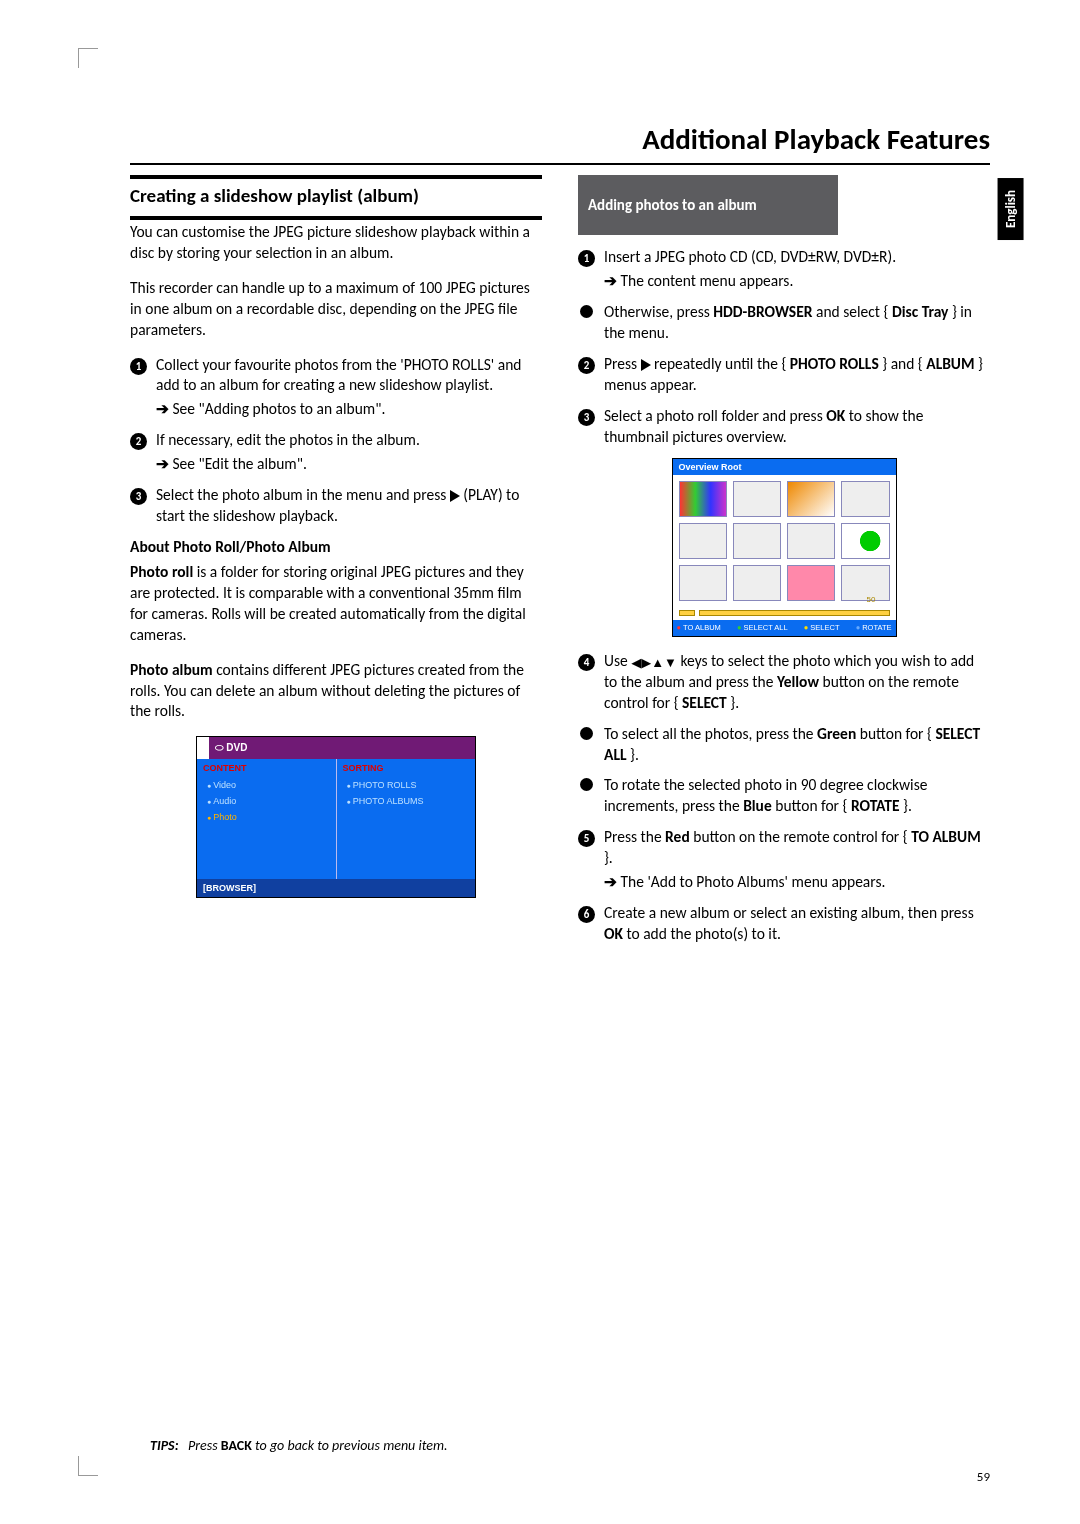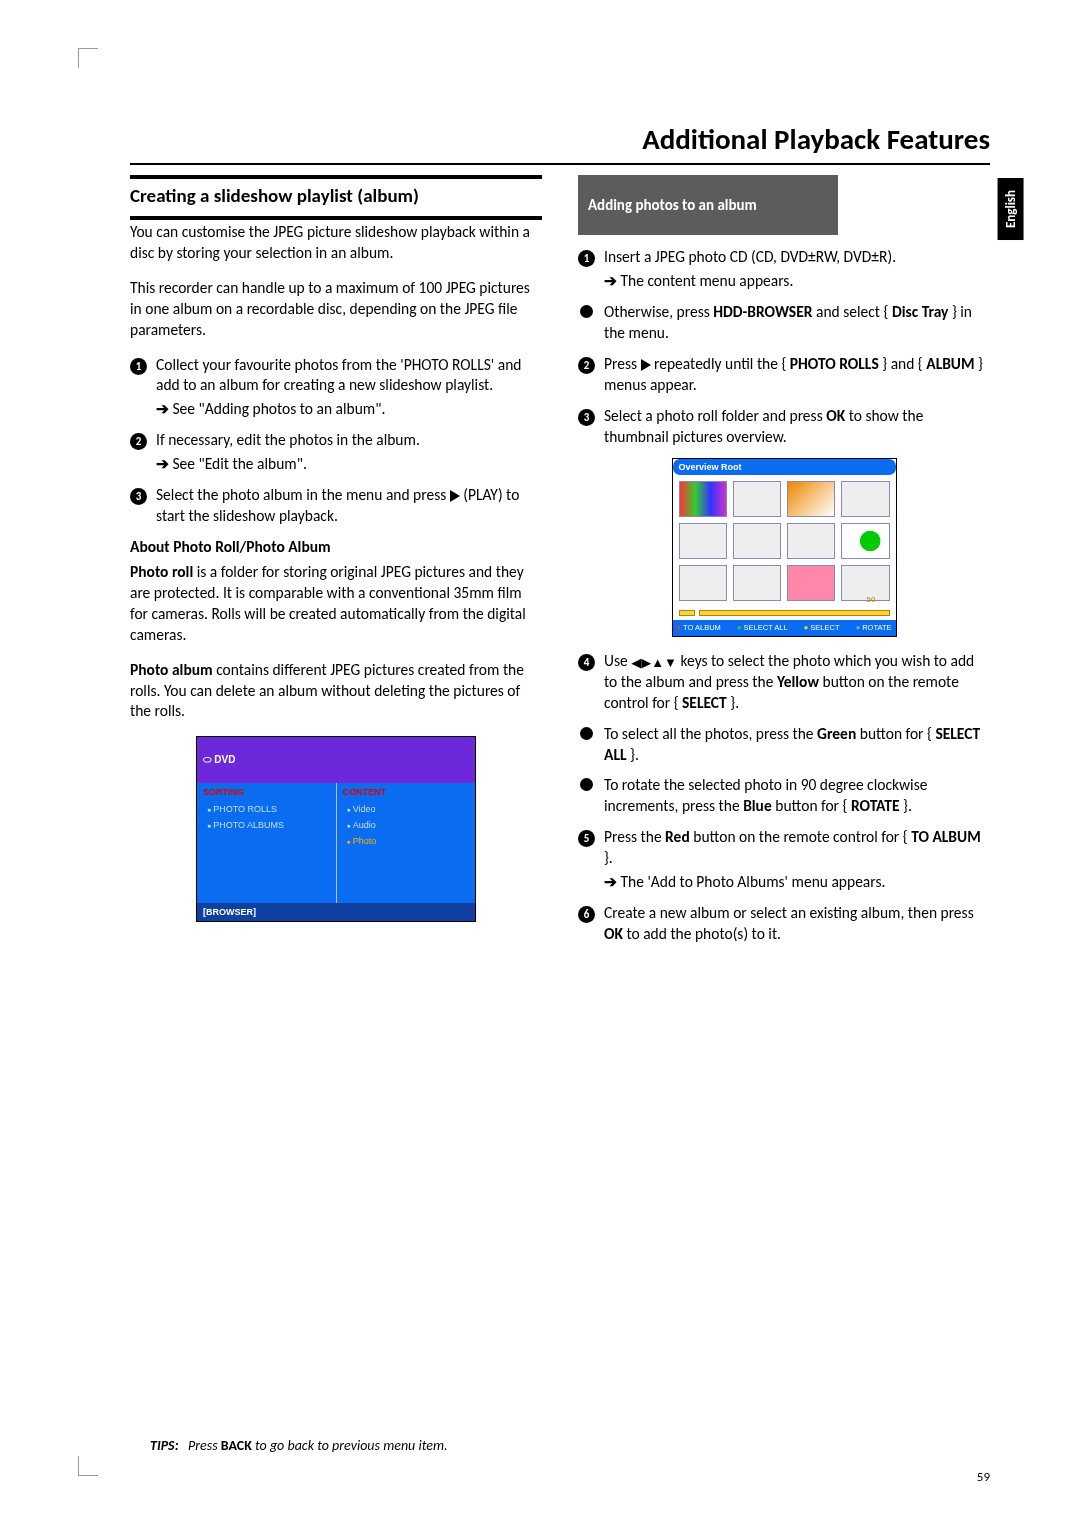--- a/index.html
+++ b/index.html
@@ -24,33 +24,33 @@
   b { font-weight: bold; }
   .about-head { font-weight: bold; margin-bottom: 4px; margin-top: 4px; }
   .u { }
   .tips { font-style: italic; font-size: 14px; position: absolute; bottom: 68px; left: 150px; }
   .tips b { font-weight: bold; font-style: italic; }
   .pagenum { position: absolute; bottom: 38px; right: 90px; font-size: 13px; }
   .crop { position: absolute; left: 78px; top: 48px; width: 20px; height: 20px; border-left: 1px solid #999; border-top: 1px solid #999; }
   .crop2 { position: absolute; left: 78px; bottom: 48px; width: 20px; height: 20px; border-left: 1px solid #999; border-bottom: 1px solid #999; }
   
   .browser-ui { width: 280px; border: 1px solid #000; margin: 10px auto 0; font-size: 10px; font-family: Arial, sans-serif; }
-  .browser-top { background: #6d28d9; color: #fff; padding: 16px 6px; font-weight: bold; }
+  .browser-top { background: #701a75; color: #fff; padding: 4px 6px; font-weight: bold; margin-left: 12px; }
   .browser-disc::before { content: "⬭ "; }
   .browser-cols { display: flex; height: 120px; background: #0a6cf0; }
   .bcol { flex: 1; border-right: 1px solid #bbe; }
   .bcol:last-child { border-right: none; }
   .bcol-h { color: #d00; font-weight: bold; padding: 3px 6px; font-size: 9px; background: #0a6cf0; }
   .bitem { color: #bce0ff; padding: 2px 10px; font-size: 9px; }
   .bitem::before { content: "● "; font-size: 7px; }
   .bitem.sel { color: #ffb300; }
   .browser-bot { background: #1040a0; color: #fff; padding: 3px 6px; font-size: 9px; font-weight: bold; }
   
   .overview { width: 225px; margin: 8px auto 14px; border: 1px solid #000; background: #fff; font-family: Arial, sans-serif; }
-  .ov-head { background: #0a6cf0; color: #fff; font-size: 9px; font-weight: bold; padding: 2px 6px; border-radius: 7px; }
+  .ov-head { background: #0a6cf0; color: #fff; font-size: 9px; font-weight: bold; padding: 2px 6px; }
   .ov-grid { display: grid; grid-template-columns: repeat(4, 1fr); grid-template-rows: repeat(3, 36px); gap: 6px; padding: 6px; }
   .thumb { border: 1px solid #88b; background: linear-gradient(90deg,#f33,#3c3,#33f,#c3c); }
   .thumb.t2 { background: linear-gradient(135deg,#e80,#fff); }
   .thumb.t3 { background: #eee; }
   .thumb.t4 { background: radial-gradient(circle at 60% 50%, #0c0 30%, #fff 32%); }
   .thumb.t5 { background: #f8a; }
   .ov-bar { display: flex; gap: 4px; padding: 0 6px 4px; }
   .ov-seg { height: 6px; background: #ffd040; border: 1px solid #a80; }
   .ov-seg:first-child { flex: 0 0 16px; }
   .ov-seg:nth-child(2) { flex: 1; }
@@ -107,29 +107,29 @@
         <b class="u">Photo roll</b><span> is a folder for storing original JPEG pictures and they are protected. It is comparable with a conventional 35mm film for cameras. Rolls will be created automatically from the digital cameras.</span>
       </p>
       <p>
         <b class="u">Photo album</b><span> contains different JPEG pictures created from the rolls. You can delete an album without deleting the pictures of the rolls.</span>
       </p>
 
       <div class="browser-ui">
         <div class="browser-top browser-disc">DVD</div>
         <div class="browser-cols">
           <div class="bcol">
-            <div class="bcol-h">SORTING</div>
-            <div class="bitem">PHOTO ROLLS</div>
-            <div class="bitem">PHOTO ALBUMS</div>
-          </div>
-          <div class="bcol">
             <div class="bcol-h">CONTENT</div>
             <div class="bitem">Video</div>
             <div class="bitem">Audio</div>
             <div class="bitem sel">Photo</div>
+          </div>
+          <div class="bcol">
+            <div class="bcol-h">SORTING</div>
+            <div class="bitem">PHOTO ROLLS</div>
+            <div class="bitem">PHOTO ALBUMS</div>
           </div>
         </div>
         <div class="browser-bot">[BROWSER]</div>
       </div>
     </div>
 
     <div class="col">
       <div class="sub-head">Adding photos to an album</div>
 
       <div class="step">

